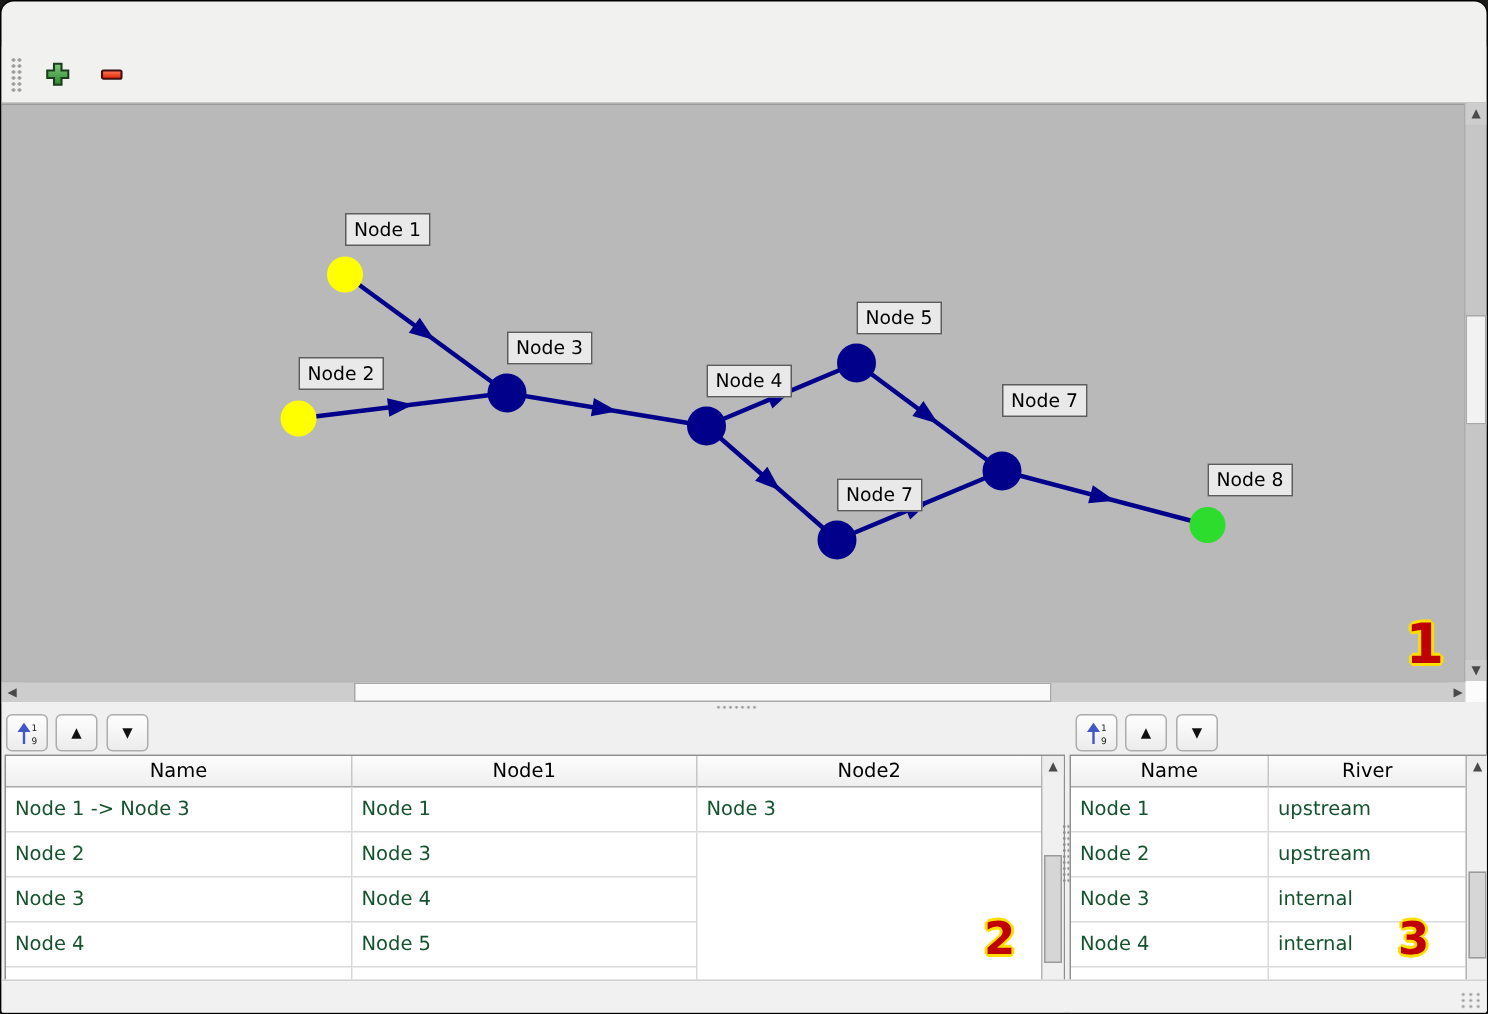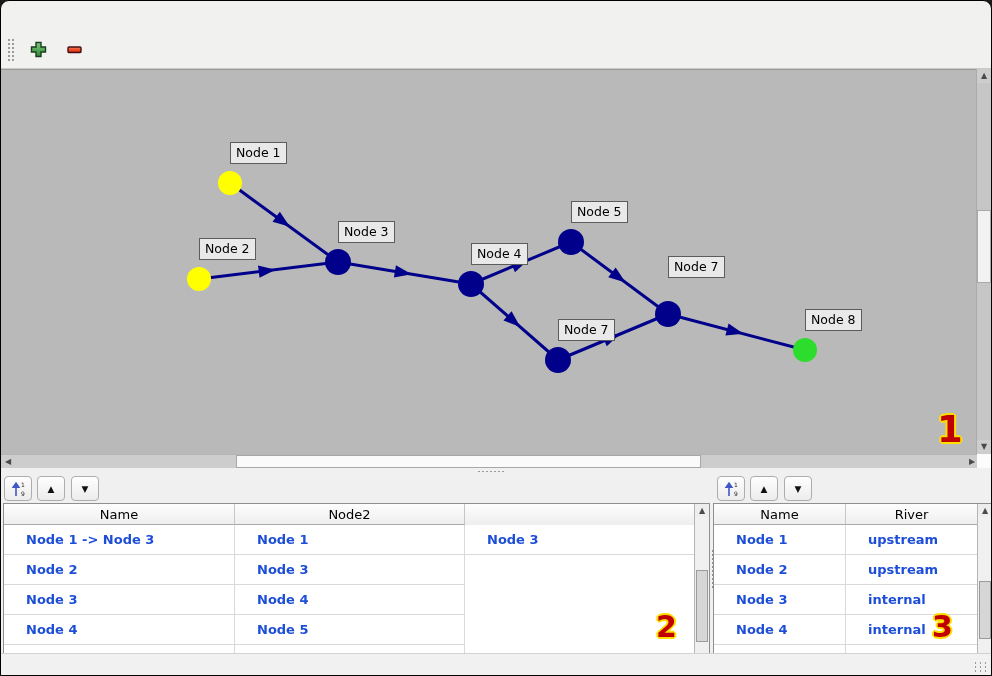--- a/index.html
+++ b/index.html
@@ -82,22 +82,22 @@
     display:flex; align-items:center; justify-content:center; color:#111; font-size:9px; cursor:pointer;
   }
   .table-widget { position:absolute; top:28px; height:172px; background:#ffffff; border:1px solid #8f8f8f; }
   #links-widget { left:2px;  width:707px; }
   #nodes-widget { left:712px; width:280px; }
   .t-area { position:absolute; left:0; top:0; bottom:0; overflow:hidden; background:#fff; }
   #links-widget .t-area { width:691px; }
   #nodes-widget .t-area { width:264px; }
   .t-row { display:grid; height:30px; align-items:center; background:#fff; }
   .t-row .td {
-    height:100%; display:flex; align-items:center; padding-left:22px;
-    font-size:13px; color:#1d4ed8; border-right:1px solid #d9d9d9; border-bottom:1px solid #d9d9d9;font-weight:bold;
+    height:100%; display:flex; align-items:center; padding-left:6px;
+    font-size:13px; color:#14532d; border-right:1px solid #d9d9d9; border-bottom:1px solid #d9d9d9;
   }
   .t-head { height:21px; background:linear-gradient(#fdfdfd,#eeeeee); }
   .t-head .th {
     height:100%; display:flex; align-items:center; justify-content:center;
     font-size:13px; color:#000; border-right:1px solid #c6c6c6; border-bottom:1px solid #a9a9a9;
   }
   .t-vscroll { position:absolute; right:0; top:0; bottom:0; width:15px; background:#f0f0f0; border-left:1px solid #b5b5b5; }
   .t-vscroll .sb-btn { background:#ededed; width:14px; height:13px; }
   .t-vscroll .up { left:0; top:0; }
   .t-vscroll .down { left:0; bottom:0; }
@@ -240,20 +240,21 @@
         <span>▲</span>
       </div>
     <div class="mini-btn" style="left:783px;">
         <span>▼</span>
       </div>
 
     <div class="table-widget" id="links-widget">
       <div class="t-area">
         <div class="t-row t-head" id="links-head" style="grid-template-columns: 231px 230px 230px;">
             <div class="th">Name</div>
+            <div class="th">Node1</div>
             <div class="th">Node2</div>
           </div>
         <div id="links-body">
             <div class="t-row" style="grid-template-columns: 231px 230px 230px;">
               <div class="td">Node 1 -&gt; Node 3</div>
               <div class="td">Node 1</div>
               <div class="td">Node 3</div>
             </div>
             <div class="t-row" style="grid-template-columns: 231px 230px 230px;">
               <div class="td">Node 2</div>

